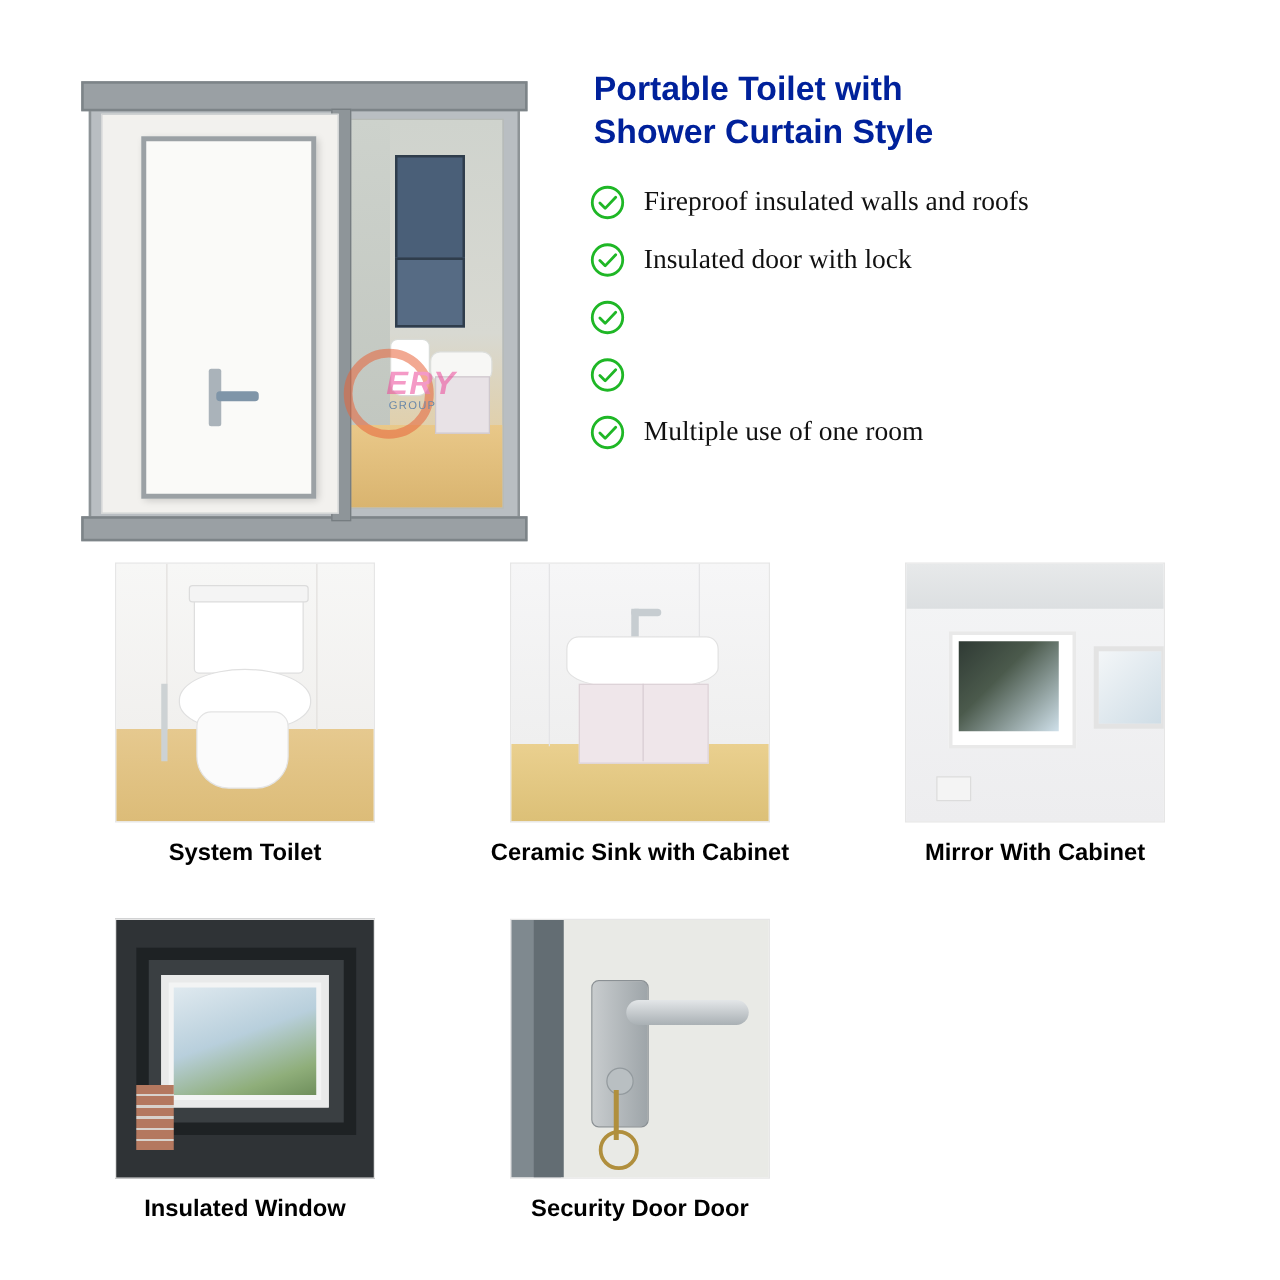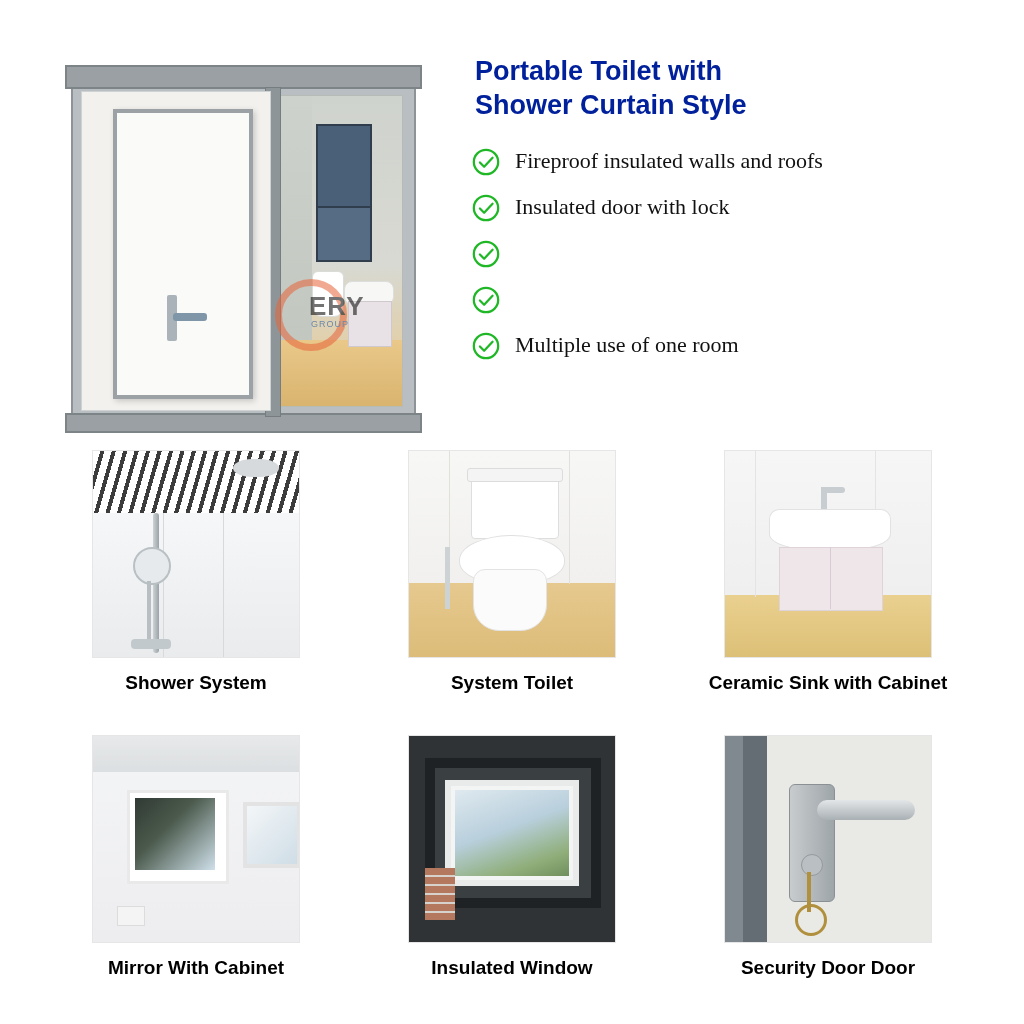--- a/index.html
+++ b/index.html
@@ -191,22 +191,23 @@
     width: 58px; height: 58px;
     border: 7px solid #e8643a;
     border-radius: 50%;
   }
   .wm-text {
     position: absolute;
     left: 34px;
     top: 26px;
     font-size: 26px;
     font-weight: bold;
-    color: #000000;
+    color: #ec4899;
     letter-spacing: 1px;
+    font-style: italic;
   }
   .wm-sub {
     position: absolute;
     left: 36px;
     top: 54px;
     font-size: 9px;
     color: #0a4ba0;
     letter-spacing: 1px;
   }
 
@@ -532,34 +533,20 @@
         </span>
         <span class="feature-text">Multiple use of one room</span>
       </li>
 
     </ul>
   </div>
 </div>
 
 <div class="gallery">
 
-  <div class="gallery-cell">
-    <div class="thumb t1">
-      <div class="ceiling"></div>
-      <div class="tilewall"></div>
-      <div class="grout-v" style="left:70px"></div>
-      <div class="grout-v" style="left:130px"></div>
-      <div class="head"></div>
-      <div class="rail"></div>
-      <div class="hand"></div>
-      <div class="hose"></div>
-      <div class="mixer"></div>
-    </div>
-    <div class="thumb-caption">Shower System</div>
-  </div>
 
   <div class="gallery-cell">
     <div class="thumb t2">
       <div class="wallline" style="left:40px"></div>
       <div class="wallline" style="left:160px"></div>
       <div class="pipe"></div>
       <div class="cistern"></div>
       <div class="lid"></div>
       <div class="seat"></div>
       <div class="bowl"></div>

